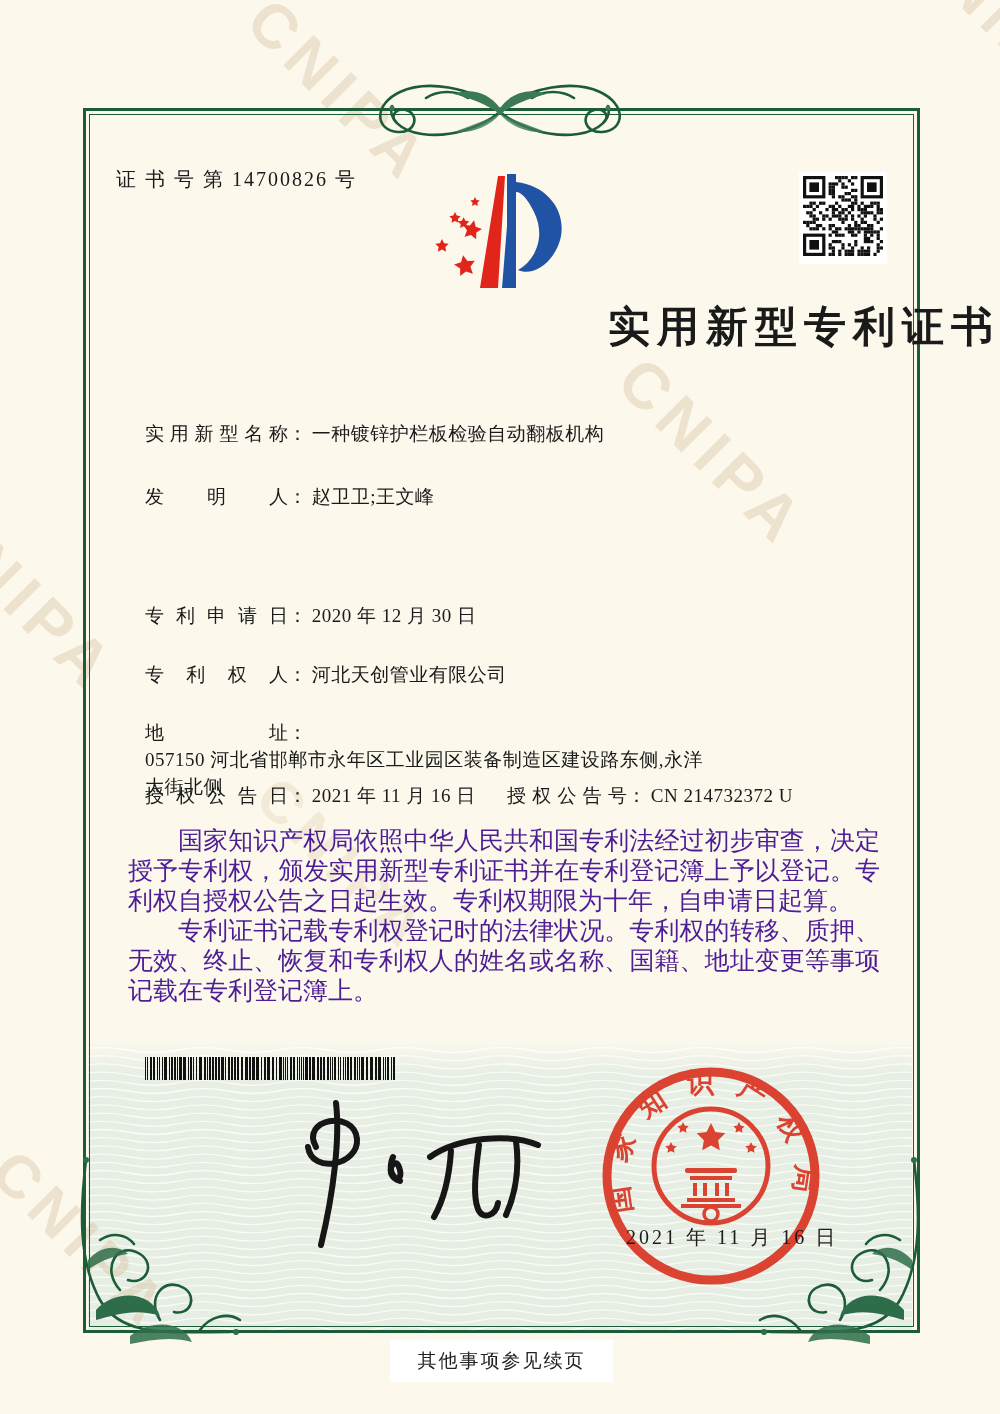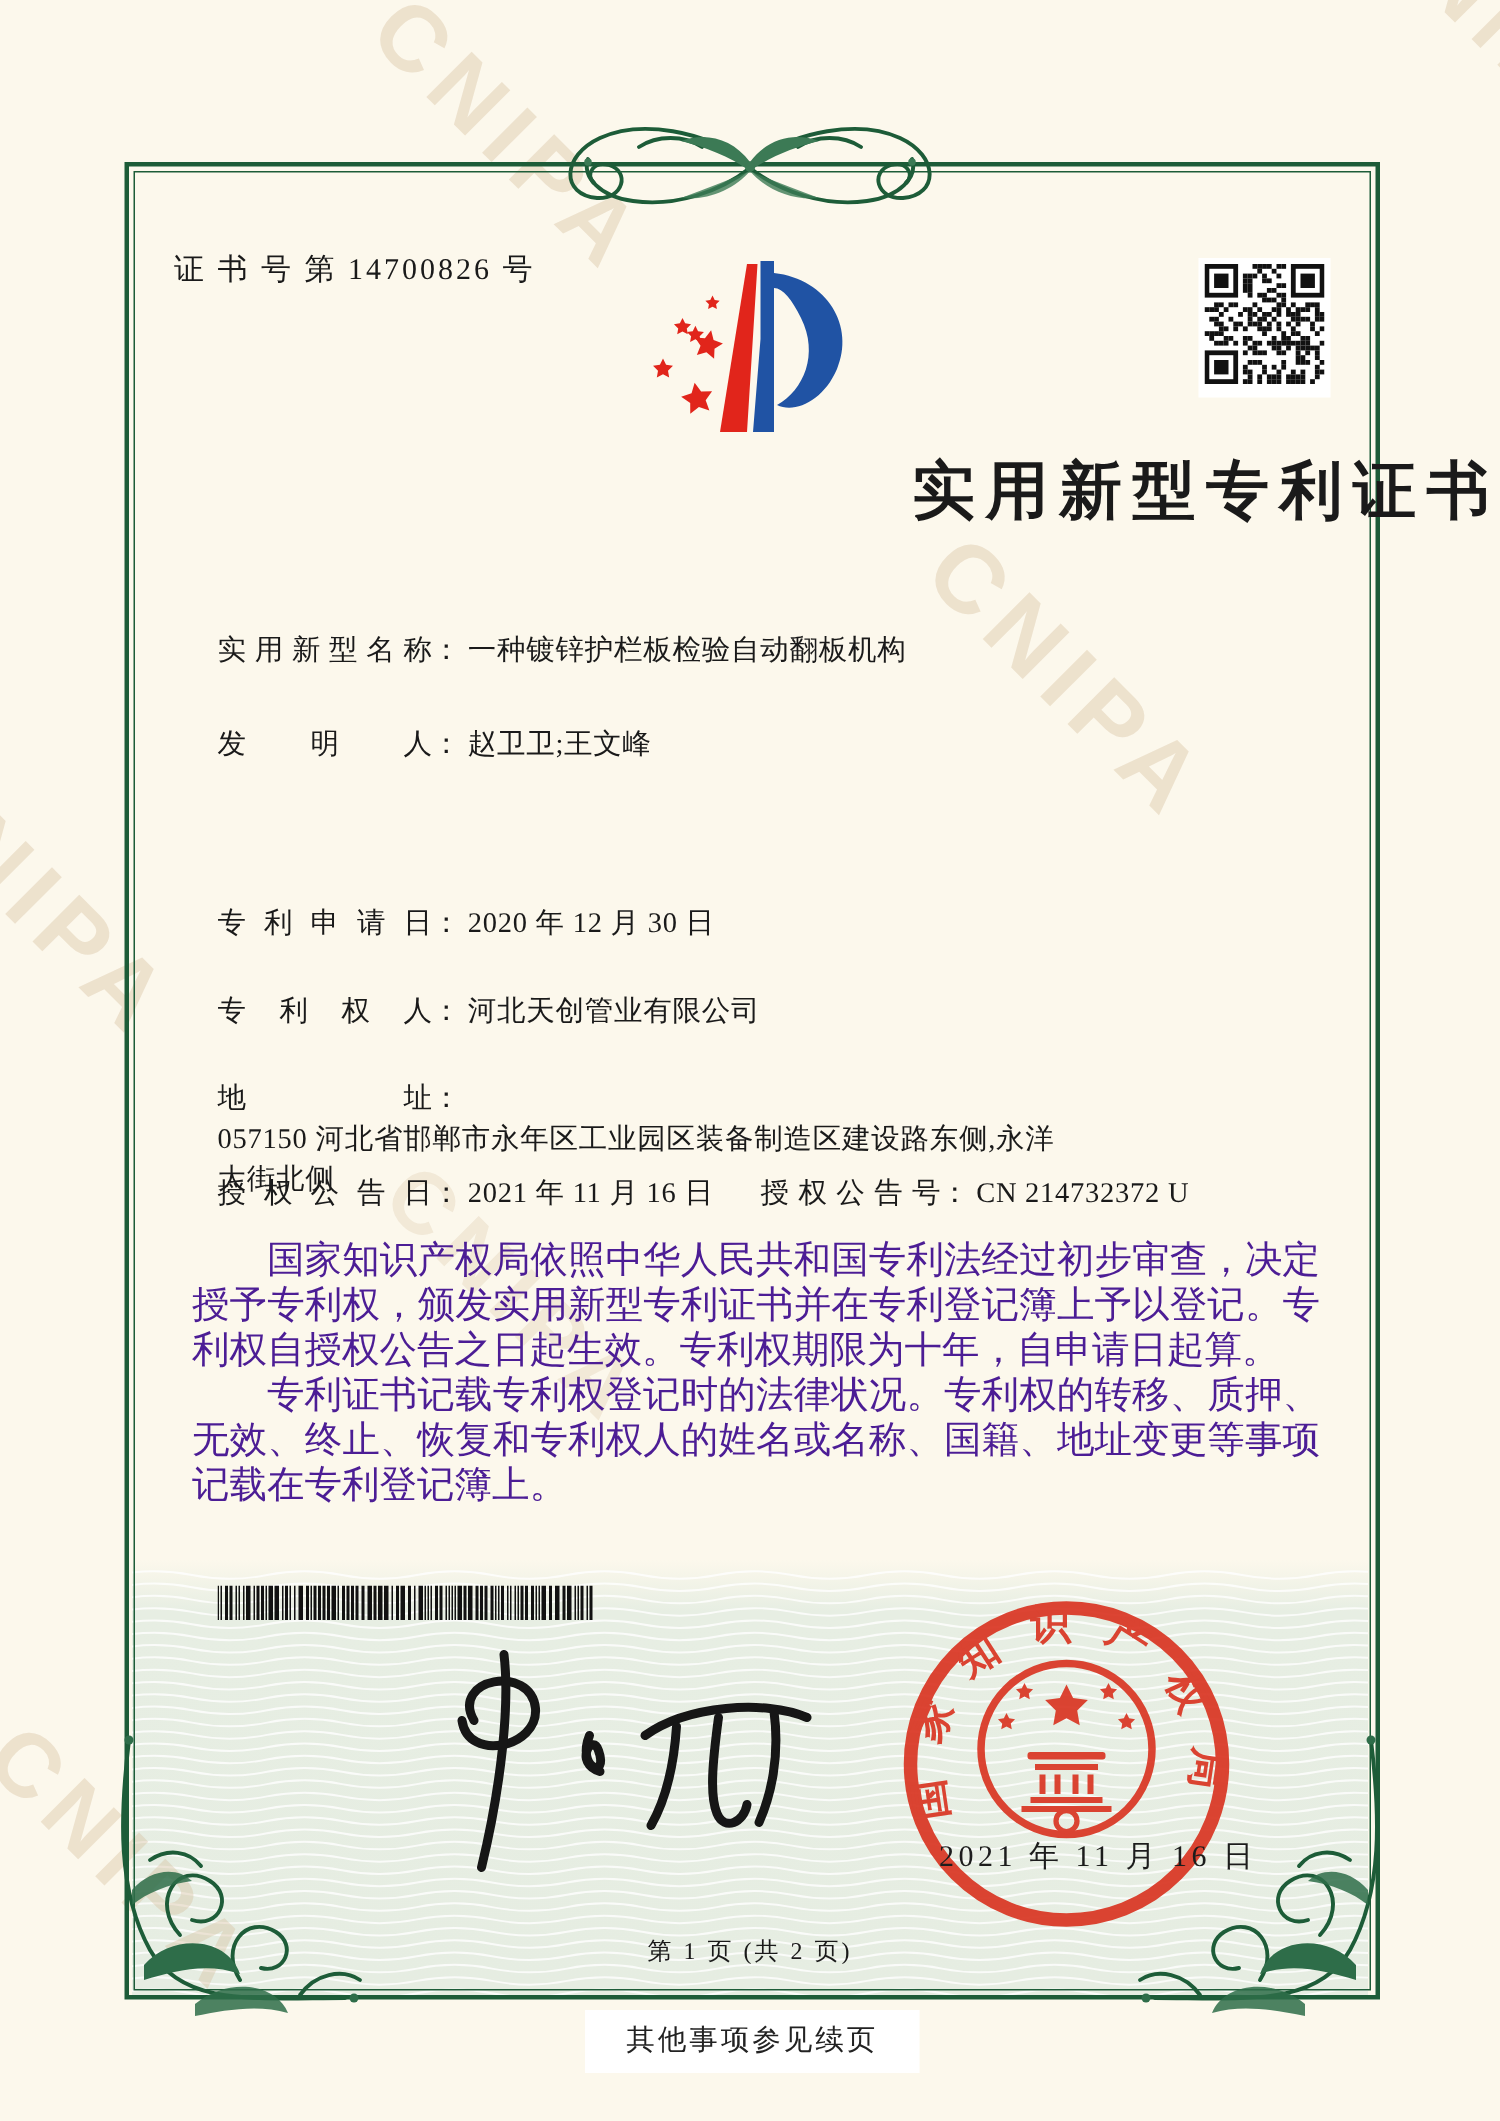--- a/index.html
+++ b/index.html
@@ -560,17 +560,16 @@
         <rect x="118" y="121" width="4" height="13"></rect>
           <rect x="128" y="121" width="4" height="13"></rect>
         <rect x="90" y="136" width="48" height="4"></rect>
         <rect x="84" y="142" width="60" height="4"></rect>
         <circle cx="114" cy="152" r="7" fill="none" stroke="#d93522" stroke-width="3.5"></circle>
       </g>
     </g>
   </svg>
   <div class="seal-date">2021 年 11 月 16 日</div>
 
-  <div class="page-info">第 1 页 (共 2 页)</div>
 
   <div class="note-box">其他事项参见续页</div>
 
 </div>
 
 </body></html>

